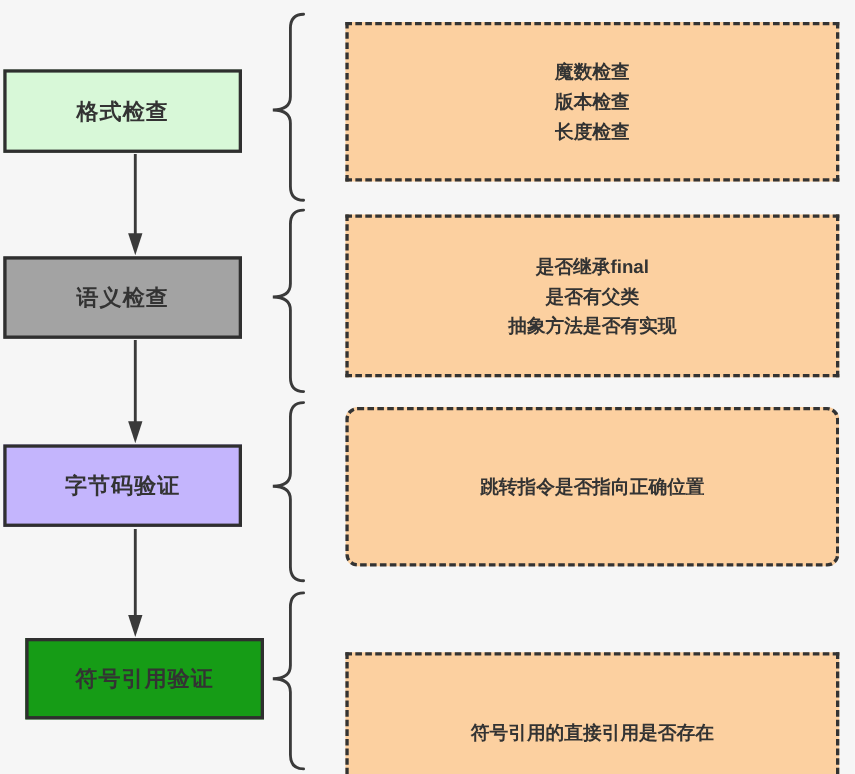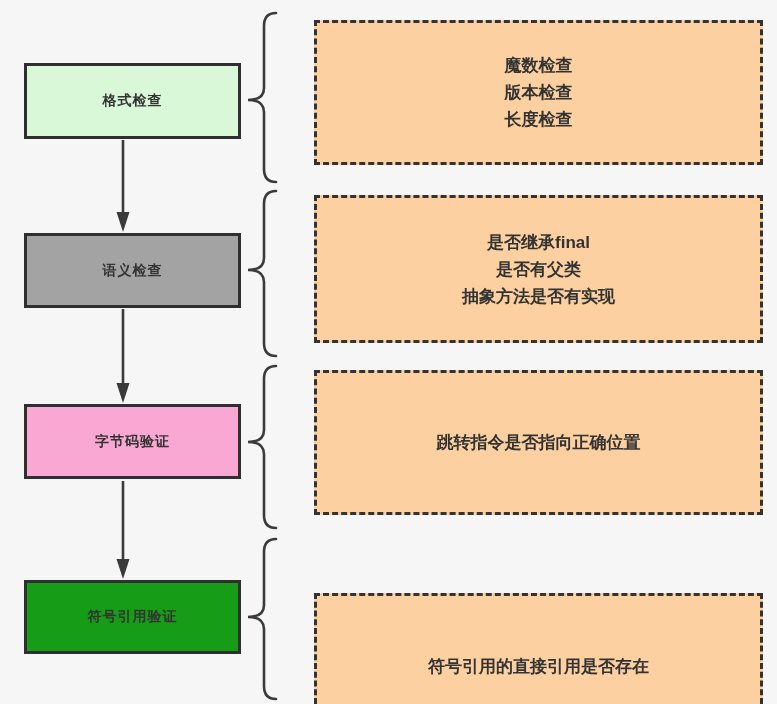--- a/index.html
+++ b/index.html
@@ -9,57 +9,57 @@
   }
   #canvas {
     position: relative;
     width: 777px;
     height: 704px;
     background: #f6f6f6;
     overflow: hidden;
   }
   .stage-box {
     position: absolute;
-    left: 24px;
+    left: 3px;
     width: 217px;
     box-sizing: border-box;
     border: 3px solid #2f2f2f;
     display: flex;
     align-items: center;
     justify-content: center;
-    font-size: 14px;
+    font-size: 20px;
     font-weight: bold;
     color: #333333;
     letter-spacing: 1px;
   }
   .stage-1 { top: 63px;  height: 76px; }
   .stage-2 { top: 233px; height: 75px; }
   .stage-3 { top: 404px; height: 75px; }
-  .stage-4 { top: 580px; height: 74px; }
+  .stage-4 { top: 580px; height: 74px; margin-left: 20px; }
 
   .detail-box {
     position: absolute;
     left: 314px;
     width: 449px;
     box-sizing: border-box;
     border: 3px dashed #333333;
     background: #fcd0a0;
     display: flex;
     flex-direction: column;
     align-items: center;
     justify-content: center;
     font-size: 17px;
     font-weight: bold;
     color: #333333;
     line-height: 27px;
     text-align: center;
   }
   .detail-1 { top: 20px;  height: 145px; }
   .detail-2 { top: 195px; height: 148px; }
-  .detail-3 { top: 370px; height: 145px; }
+  .detail-3 { top: 370px; height: 145px; border-radius: 11px; }
   .detail-4 { top: 545px; height: 146px; margin-top: 48px; }
 
   .flow-arrow {
     position: absolute;
     left: 115px;
     width: 16px;
   }
   .arrow-1 { top: 140px; height: 92px; }
   .arrow-2 { top: 309px; height: 94px; }
   .arrow-3 { top: 481px; height: 98px; }
@@ -76,21 +76,21 @@
 </style>
 </head>
 <body>
 
 <div id="canvas">
 
   <div class="stage-box stage-1" style="background-color: rgb(216, 248, 216);">格式检查</div>
 
   <div class="stage-box stage-2" style="background-color: #a3a3a3;">语义检查</div>
 
-  <div class="stage-box stage-3" style="background-color: #f9a8d4;">字节码验证</div>
+  <div class="stage-box stage-3" style="background-color: #c4b5fd;">字节码验证</div>
 
   <div class="stage-box stage-4" style="background-color: rgb(22, 156, 22);">符号引用验证</div>
 
   <svg class="flow-arrow arrow-1" viewBox="0 0 16 92">
     <line x1="8" y1="0" x2="8" y2="73" stroke="#3a3a3a" stroke-width="2.6"></line>
     <polygon points="1.5,72 14.5,72 8,92" fill="#3a3a3a"></polygon>
   </svg>
   <svg class="flow-arrow arrow-2" viewBox="0 0 16 94">
     <line x1="8" y1="0" x2="8" y2="75" stroke="#3a3a3a" stroke-width="2.6"></line>
     <polygon points="1.5,74 14.5,74 8,94" fill="#3a3a3a"></polygon>

